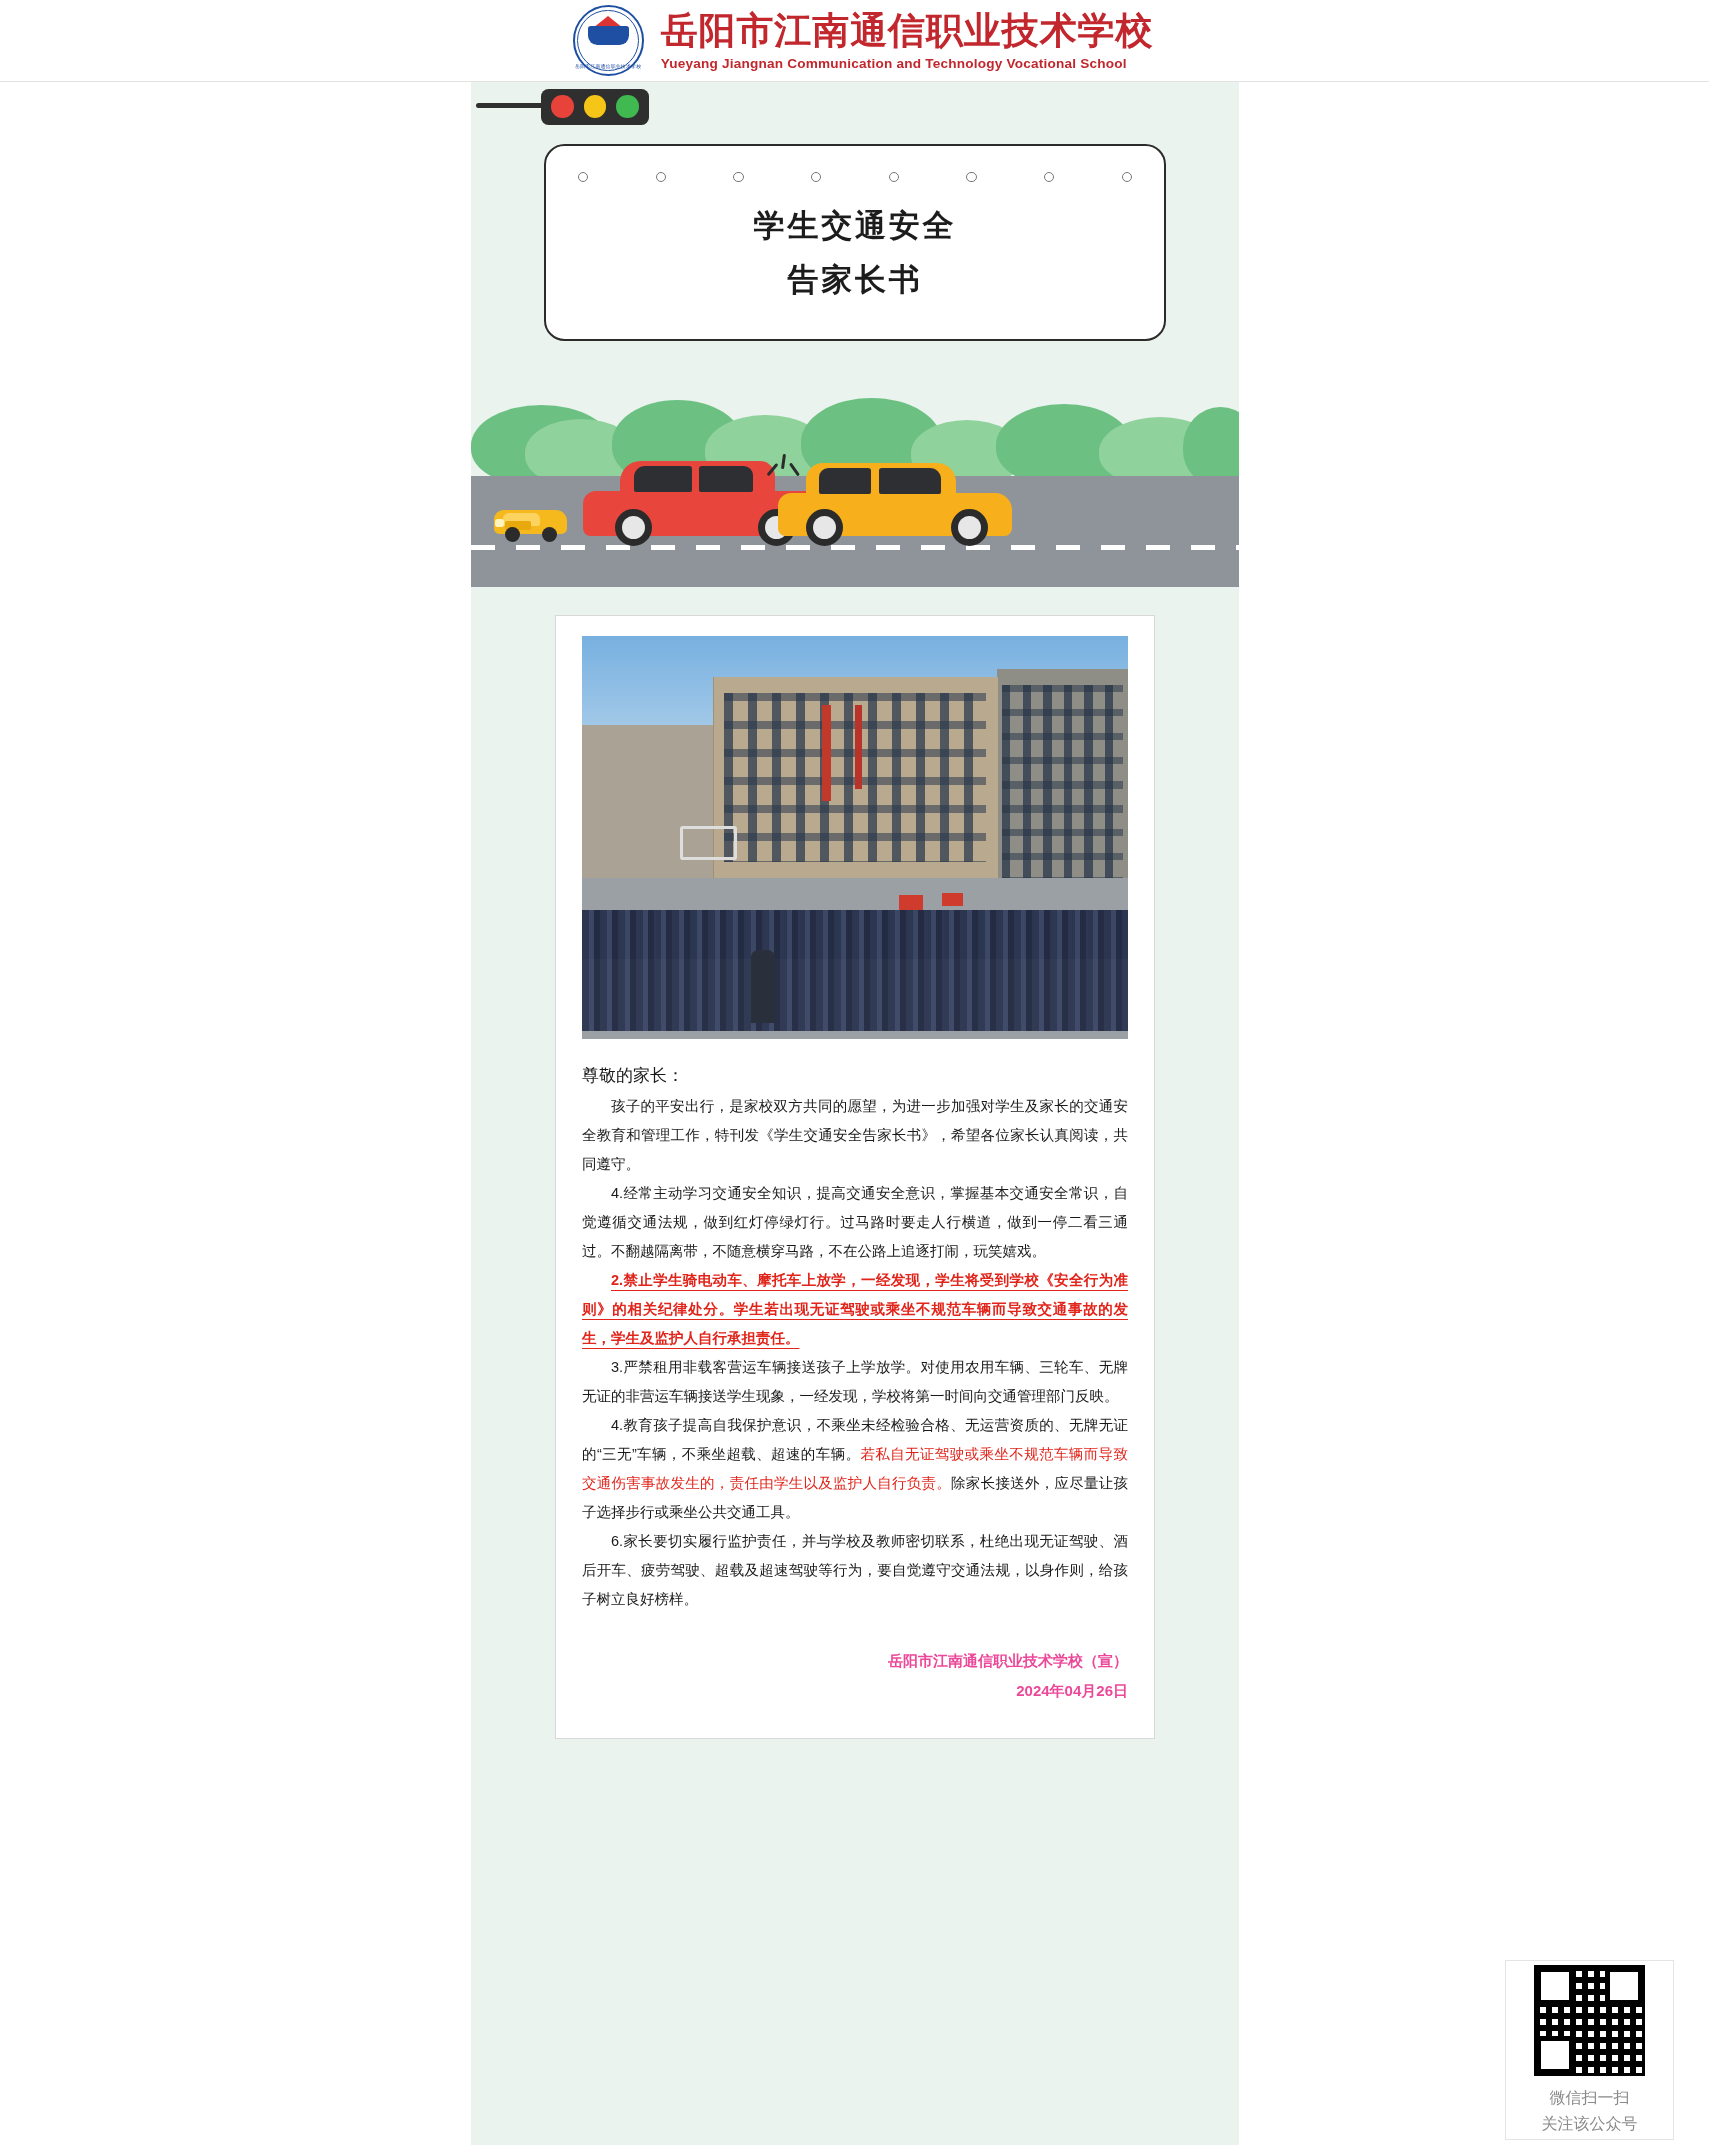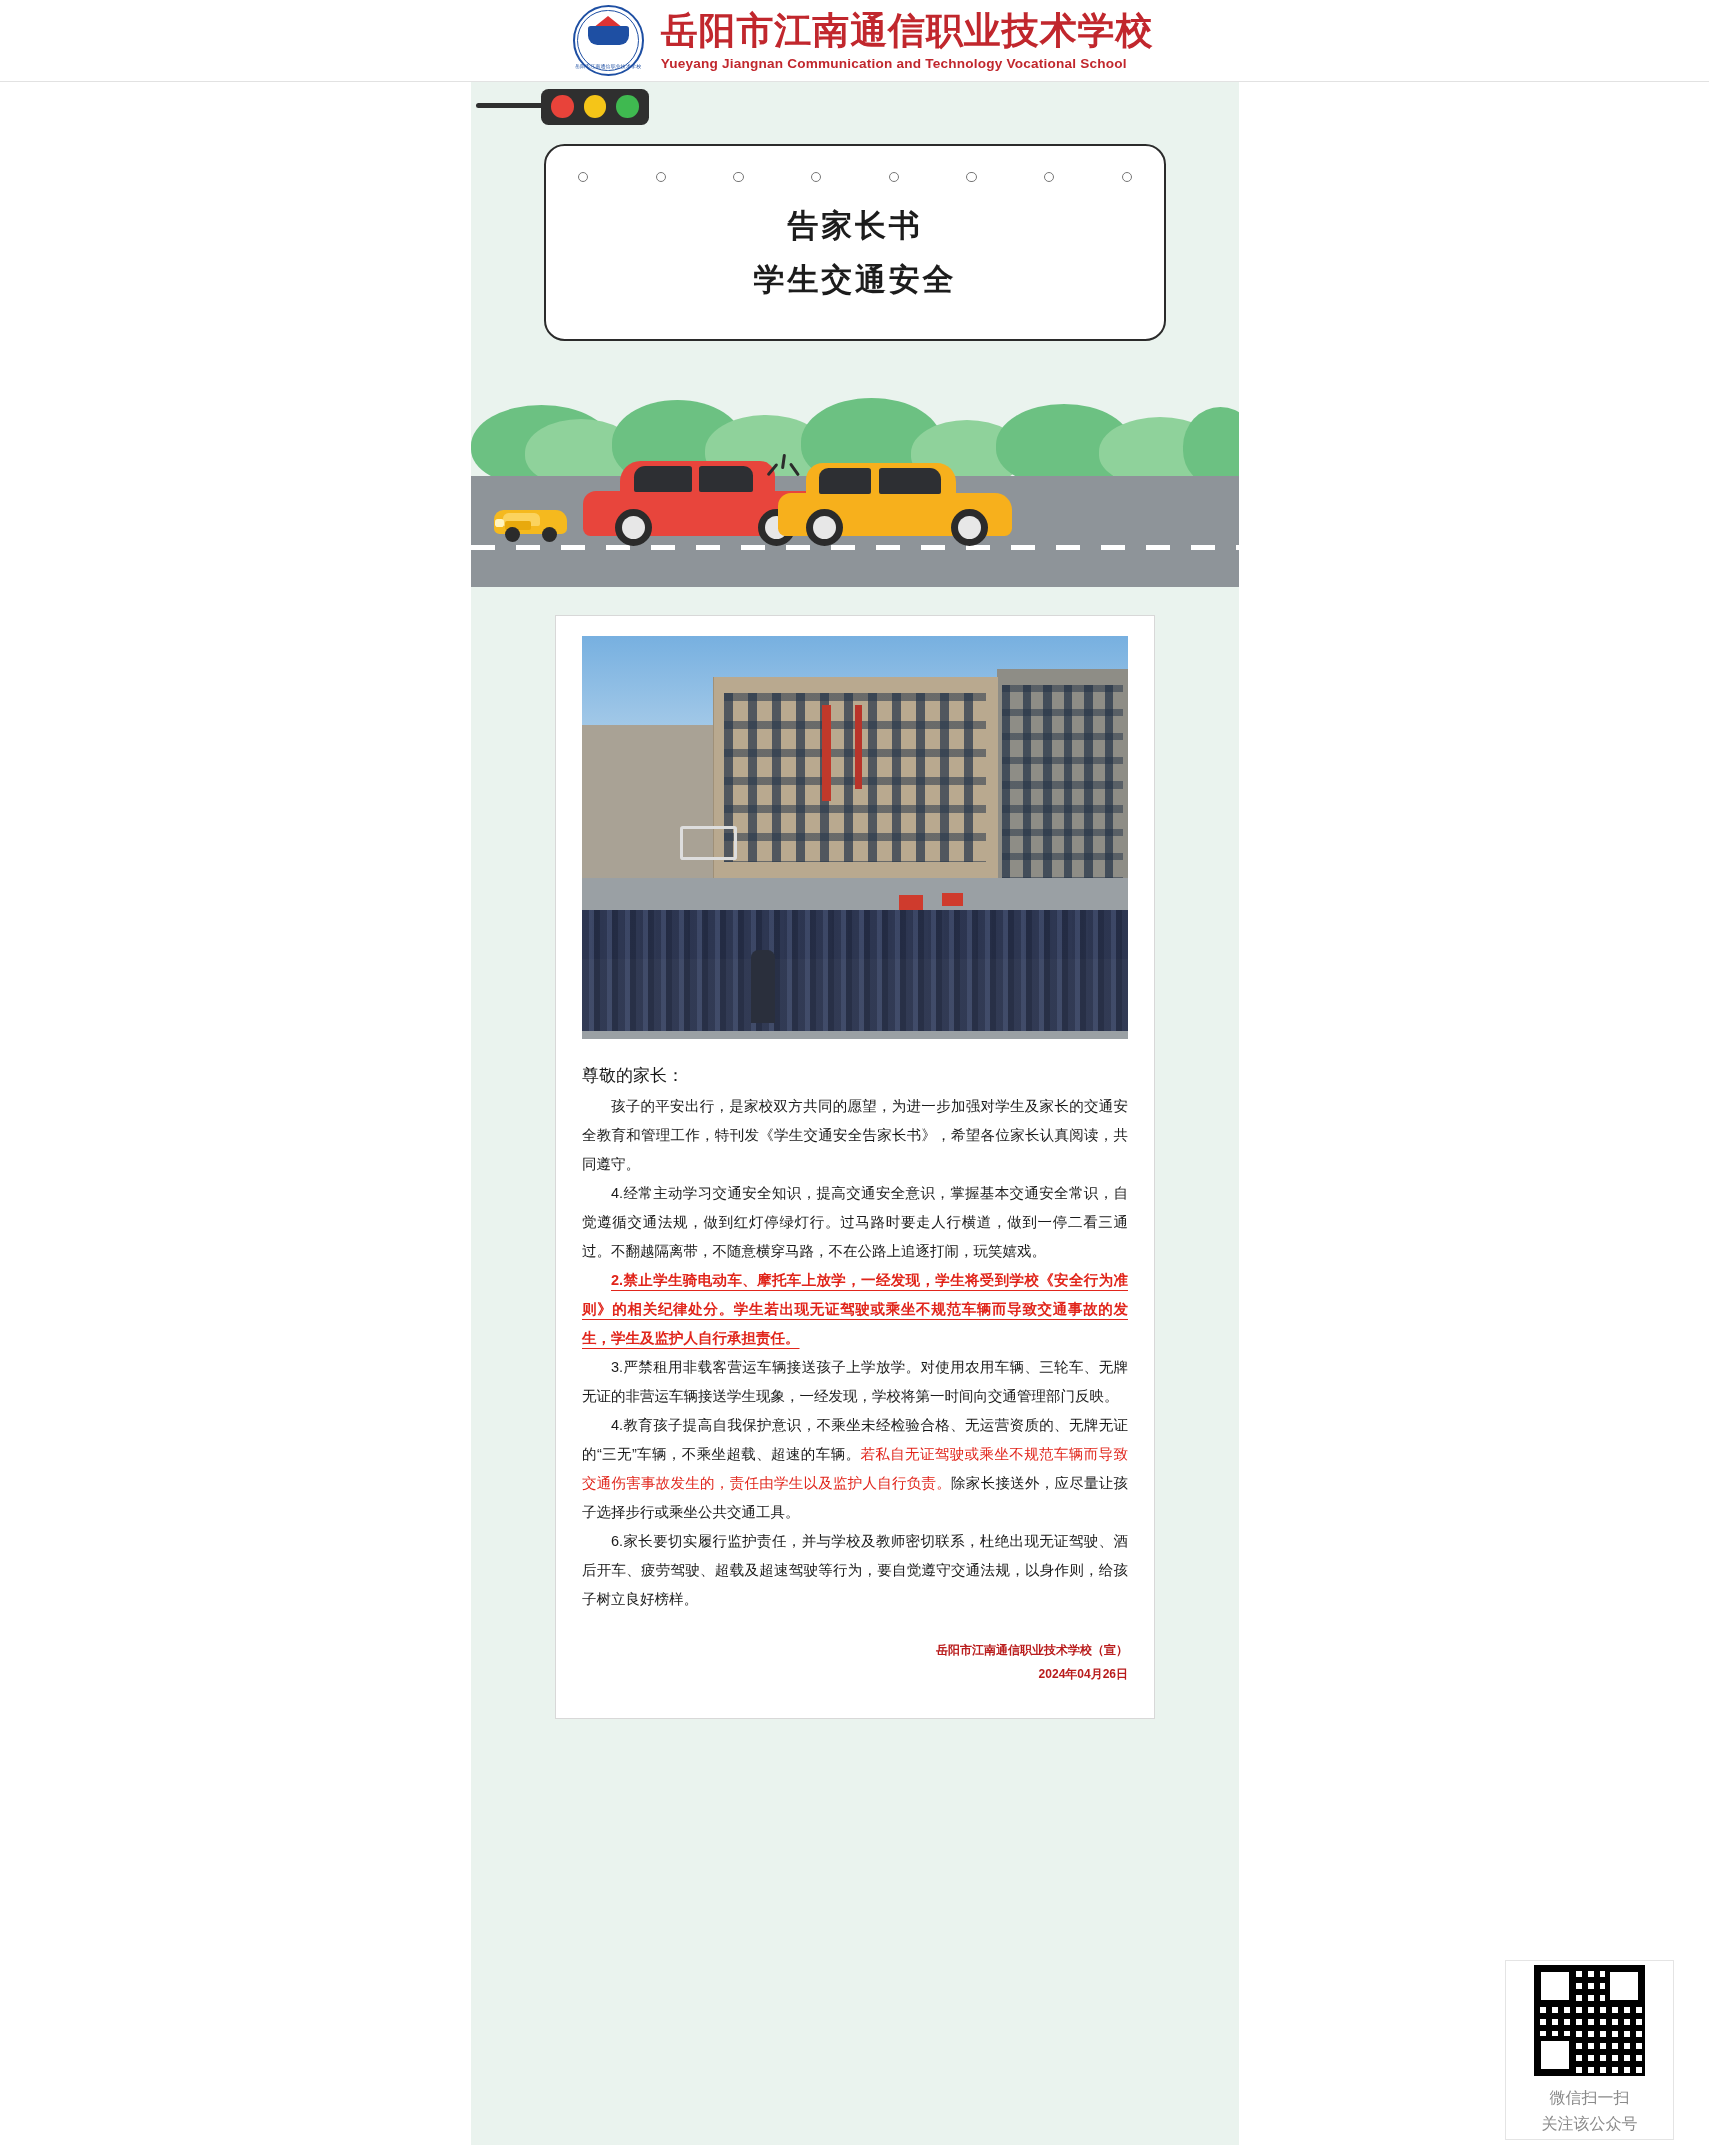--- a/index.html
+++ b/index.html
@@ -298,24 +298,24 @@
     margin: 0;
   }
   .para.red {
     color: #e1251b;
     text-decoration: underline;
     text-underline-offset: 4.7px;
     font-weight: 600;
   }
   .inline-red { color: #e1251b; }
   .signature {
-    margin-top: 24px;
+    margin-top: 32px;
     text-align: right;
-    font-size: 12px;
-    color: #b91c1c;
+    font-size: 15px;
+    color: #ec4899;
     line-height: 2.0;
     font-weight: 600;
   }
 
   
   .qr-box {
     position: absolute;
     right: 36px;
     bottom: 20.6px;
     width: 167px;
@@ -390,22 +390,22 @@
       <div class="screws">
         <span class="screw"></span>
         <span class="screw"></span>
         <span class="screw"></span>
         <span class="screw"></span>
         <span class="screw"></span>
         <span class="screw"></span>
         <span class="screw"></span>
         <span class="screw"></span>
       </div>
+      <div class="plate-title">学生交通安全</div>
       <div class="plate-title">告家长书</div>
-      <div class="plate-title">学生交通安全</div>
     </div>
 
     <div class="scene">
       <div class="bush dark" style="left:0px;width:141px;height:81px;"></div>
       <div class="bush" style="left:54px;width:112px;height:67px;"></div>
       <div class="bush dark" style="left:141px;width:131px;height:86px;"></div>
       <div class="bush" style="left:234px;width:122px;height:71px;"></div>
       <div class="bush dark" style="left:330px;width:141px;height:88px;"></div>
       <div class="bush" style="left:440px;width:112px;height:66px;"></div>
       <div class="bush dark" style="left:525px;width:136px;height:82px;"></div>

